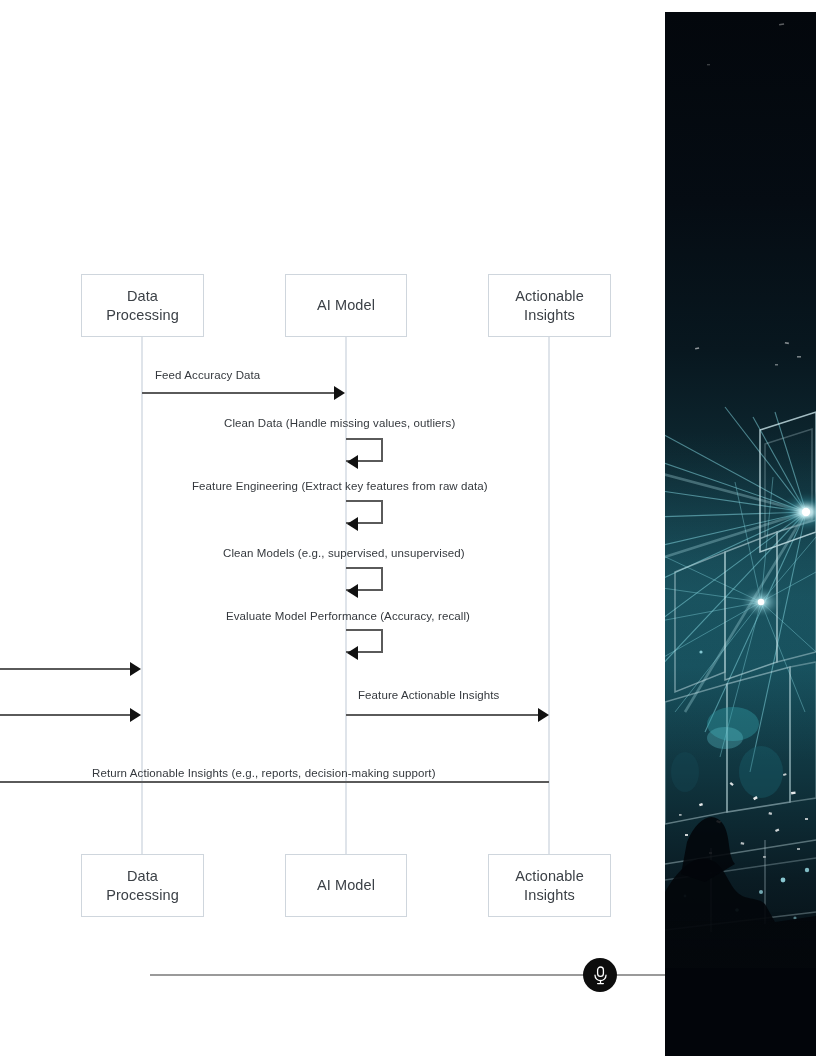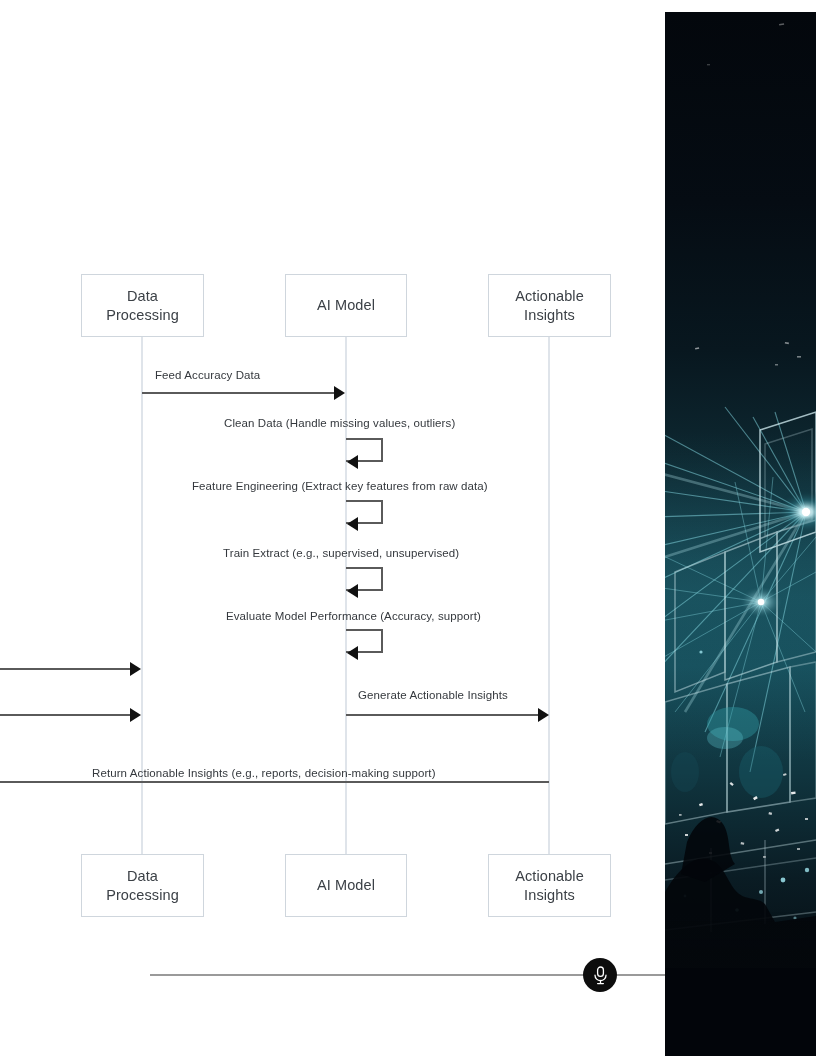--- a/index.html
+++ b/index.html
@@ -153,35 +153,35 @@
     <div class="msg-arrowhead" style="left:334px; top:374px;"></div>
 
     <div class="msg-label" style="left:224px; top:405px;text-align:center;">Clean Data (Handle missing values, outliers)</div>
     <div class="self-loop" style="left:346px; top:426px; width:37px; height:24px;"></div>
     <div class="msg-arrowhead left" style="left:347px; top:443px;"></div>
 
     <div class="msg-label" style="left:192px; top:468px;">Feature Engineering (Extract key features from raw data)</div>
     <div class="self-loop" style="left:346px; top:488px; width:37px; height:24px;"></div>
     <div class="msg-arrowhead left" style="left:347px; top:505px;"></div>
 
-    <div class="msg-label" style="left:223px; top:535px;">Train Extract (e.g., supervised, unsupervised)</div>
+    <div class="msg-label" style="left:223px; top:535px;">Clean Models (e.g., supervised, unsupervised)</div>
     <div class="self-loop" style="left:346px; top:555px; width:37px; height:24px;"></div>
     <div class="msg-arrowhead left" style="left:347px; top:572px;"></div>
 
-    <div class="msg-label" style="left:226px; top:598px;">Evaluate Model Performance (Accuracy, support)</div>
+    <div class="msg-label" style="left:226px; top:598px;">Evaluate Model Performance (Accuracy, recall)</div>
     <div class="self-loop" style="left:346px; top:617px; width:37px; height:24px;"></div>
     <div class="msg-arrowhead left" style="left:347px; top:634px;"></div>
 
     <div class="msg-line" style="left:0px; top:656px; width:132px;"></div>
     <div class="msg-arrowhead" style="left:130px; top:650px;"></div>
 
     <div class="msg-line" style="left:0px; top:702px; width:132px;"></div>
     <div class="msg-arrowhead" style="left:130px; top:696px;"></div>
 
-    <div class="msg-label" style="left:358px; top:677px;">Generate Actionable Insights</div>
+    <div class="msg-label" style="left:358px; top:677px;">Feature Actionable Insights</div>
     <div class="msg-line" style="left:346px; top:702px; width:196px;"></div>
     <div class="msg-arrowhead" style="left:538px; top:696px;"></div>
 
     <div class="msg-label" style="left:92px; top:743px;margin-top:12px;">Return Actionable Insights (e.g., reports, decision-making support)</div>
     <div class="msg-line" style="left:0px; top:769px; width:549px;"></div>
 
     <div class="actor-box" style="left:81px; top:842px; width:123px; height:63px;">
       <div>
         <span>Data</span>
         <span>Processing</span>

